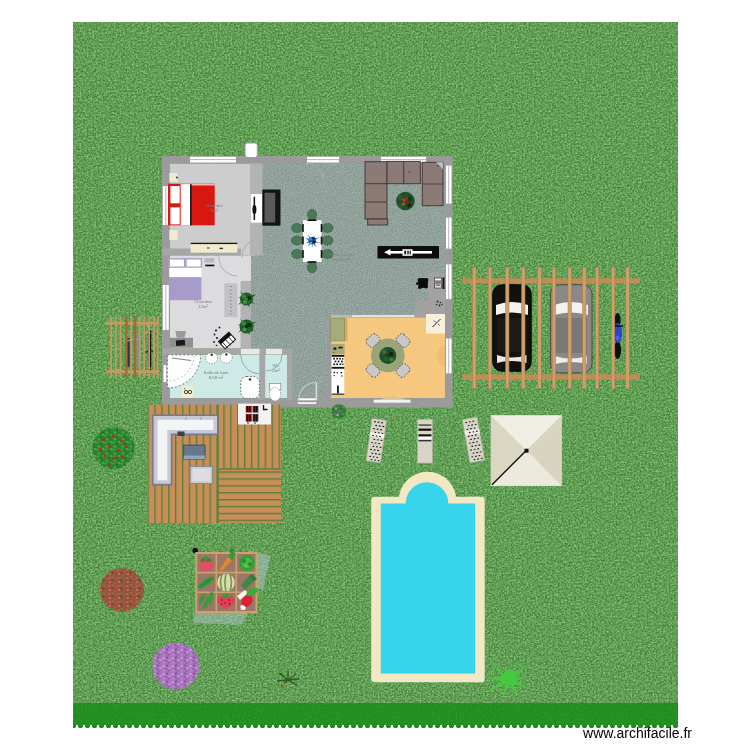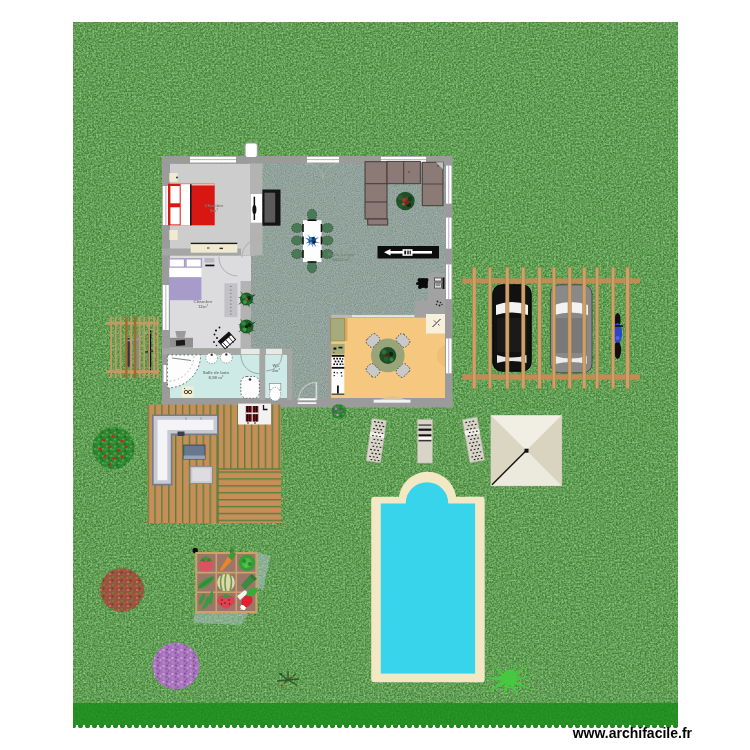--- a/index.html
+++ b/index.html
@@ -1,16 +1,16 @@
 <!DOCTYPE html>
 <html><head>
 <meta charset="utf-8">
 <style>
 html,body{margin:0;padding:0;background:#fff;}
-#page{position:relative;width:685px;height:750px;background:#fff;font-family:"Liberation Sans",sans-serif;font-weight:bold;}
+#page{position:relative;width:685px;height:750px;background:#fff;font-family:"Liberation Sans",sans-serif;}
 </style>
 </head>
 <body>
 <div id="page">
 <svg width="750" height="750" viewBox="0 0 750 750" xmlns="http://www.w3.org/2000/svg">
 <defs>
 <filter id="fGrass" x="0%" y="0%" width="100%" height="100%">
   <feTurbulence type="fractalNoise" baseFrequency="0.55" numOctaves="2" seed="11" result="t"></feTurbulence>
   <feColorMatrix in="t" type="matrix" values="0 0 0 0 0.48, 0 0 0 0 0.76, 0 0 0 0 0.42, 1.6 1.6 0 0 -1.25" result="light"></feColorMatrix>
 </filter>

